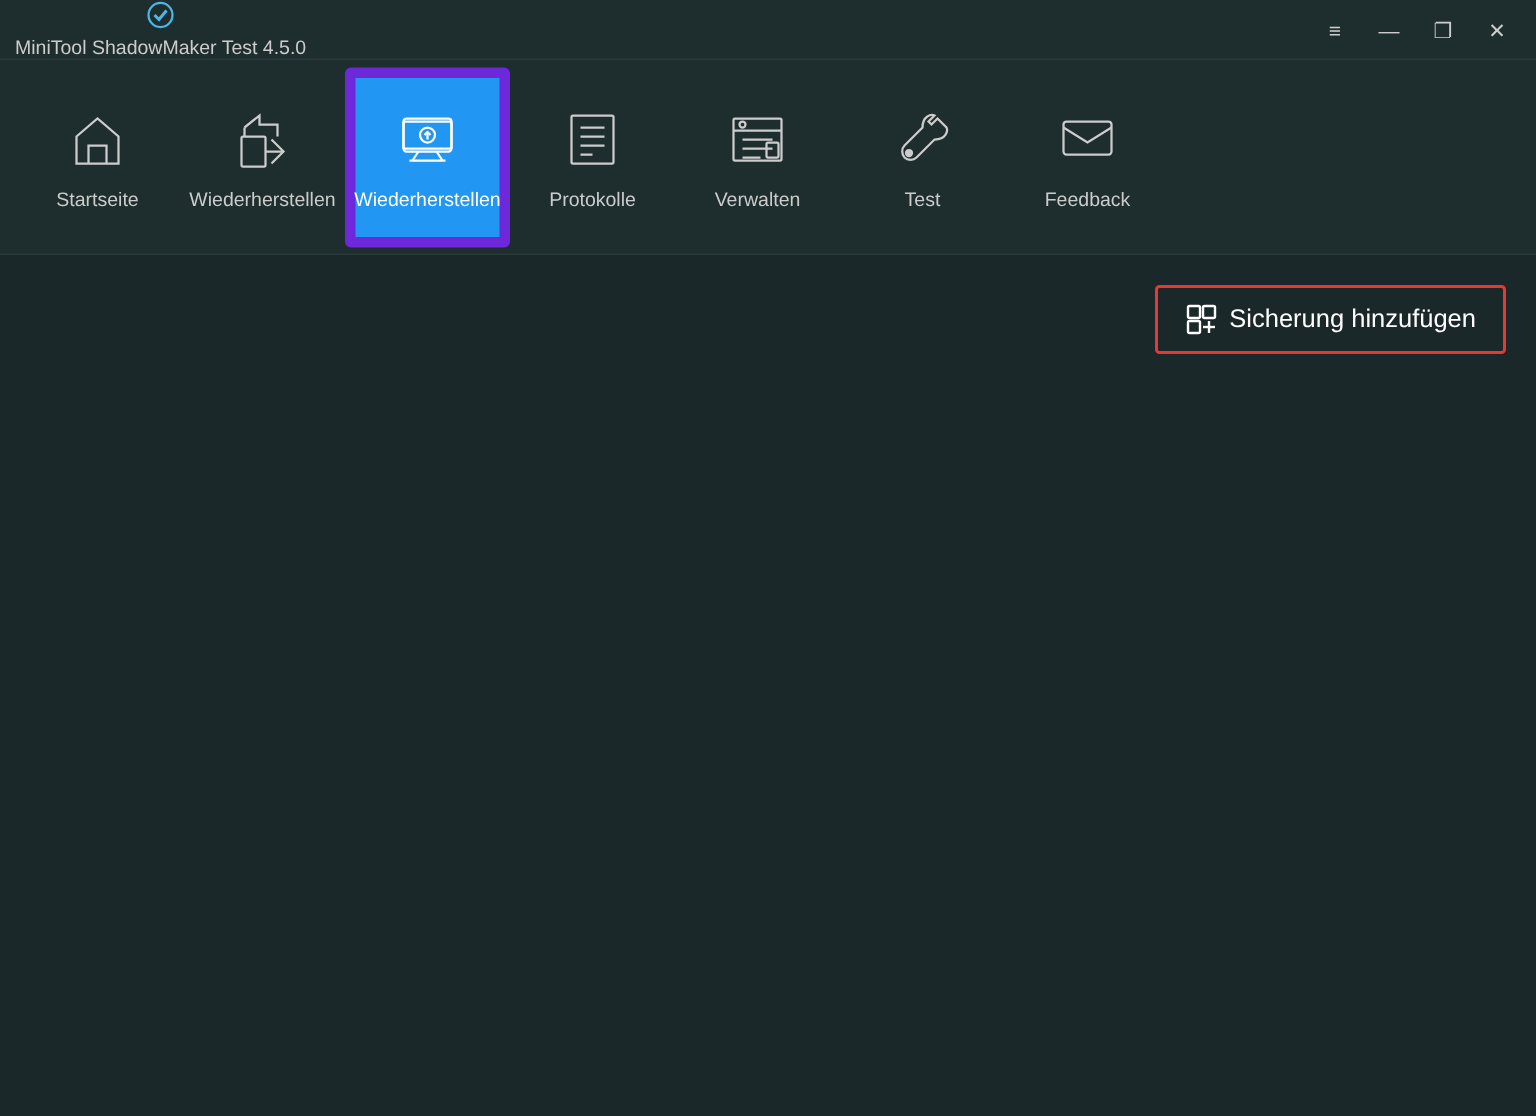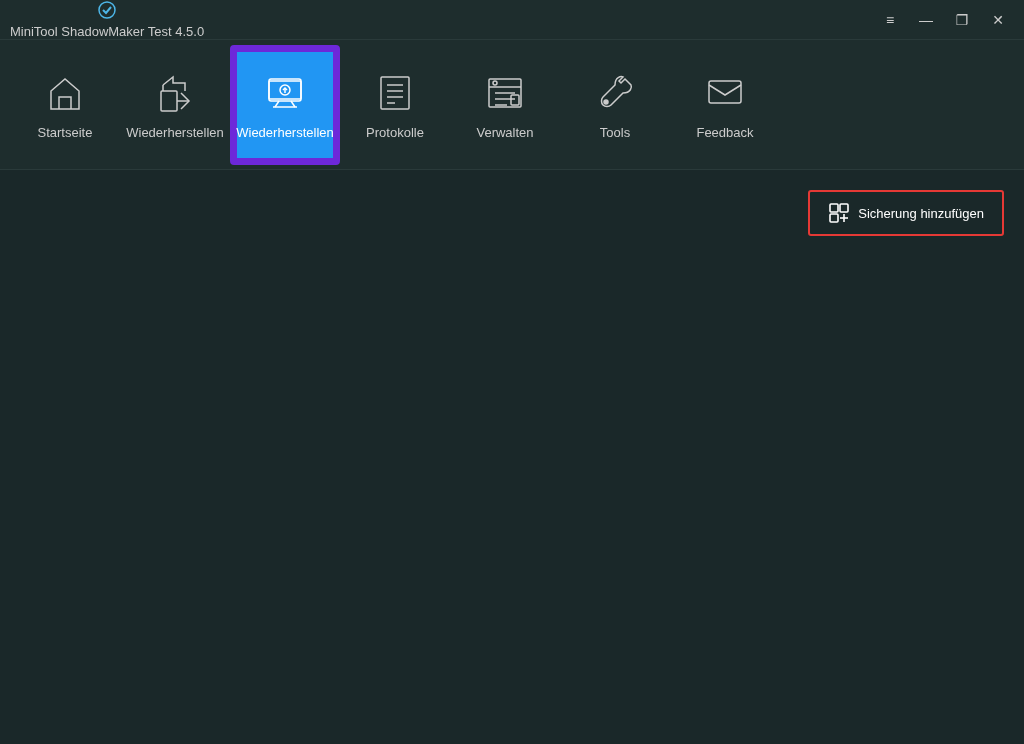--- a/index.html
+++ b/index.html
@@ -134,21 +134,21 @@
 
     
     .add-backup-btn {
       display: flex;
       align-items: center;
       gap: 8px;
       padding: 10px 18px;
       border: 2px solid #e53935;
       background-color: transparent;
       color: #ffffff;
-      font-size: 13px;
+      font-size: 17px;
       cursor: pointer;
       border-radius: 3px;
     }
 
     .add-backup-icon {
       width: 22px;
       height: 22px;
       display: flex;
       align-items: center;
       justify-content: center;
@@ -245,21 +245,21 @@
     <span class="nav-label">Verwalten</span>
   </div>
 
   <div class="nav-item">
     <div class="nav-icon">
       <svg viewBox="0 0 40 40" width="40" height="40" fill="none" stroke="currentColor" stroke-width="1.8">
         <path d="M30 6 L26 10 L24 8 L28 4 C26 3 20 4 20 12 L8 24 C6 26 6 30 8 32 C10 34 14 34 16 32 L28 20 C36 20 37 14 36 12 Z"></path>
         <circle cx="11" cy="29" r="2" fill="currentColor"></circle>
       </svg>
     </div>
-    <span class="nav-label">Tools</span>
+    <span class="nav-label">Test</span>
   </div>
 
   <div class="nav-item">
     <div class="nav-icon">
       <svg viewBox="0 0 40 40" width="40" height="40" fill="none" stroke="currentColor" stroke-width="1.8">
         <rect x="4" y="8" width="32" height="22" rx="2"></rect>
         <path d="M4 12 L20 22 L36 12"></path>
       </svg>
     </div>
     <span class="nav-label">Feedback</span>

